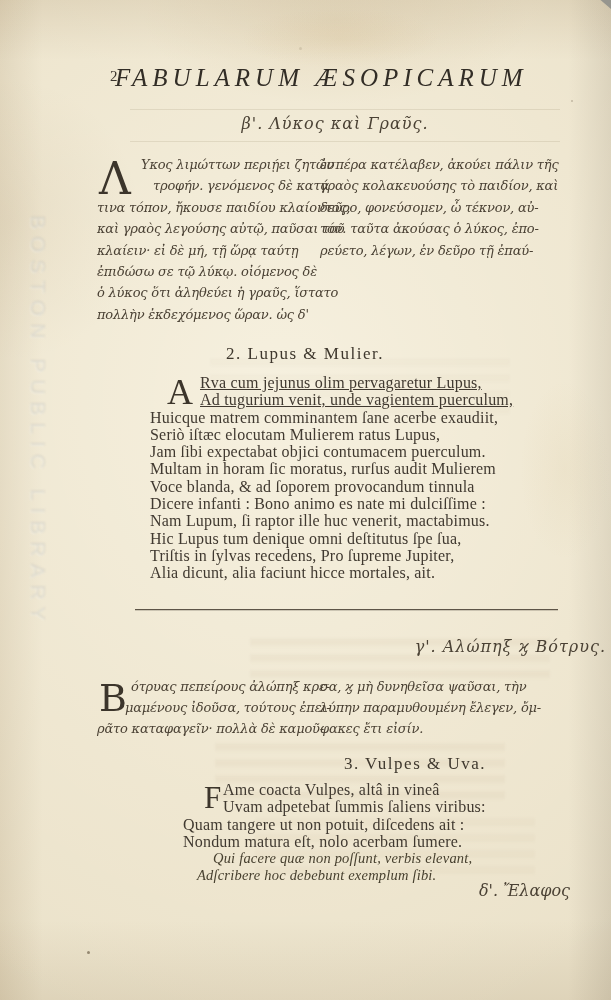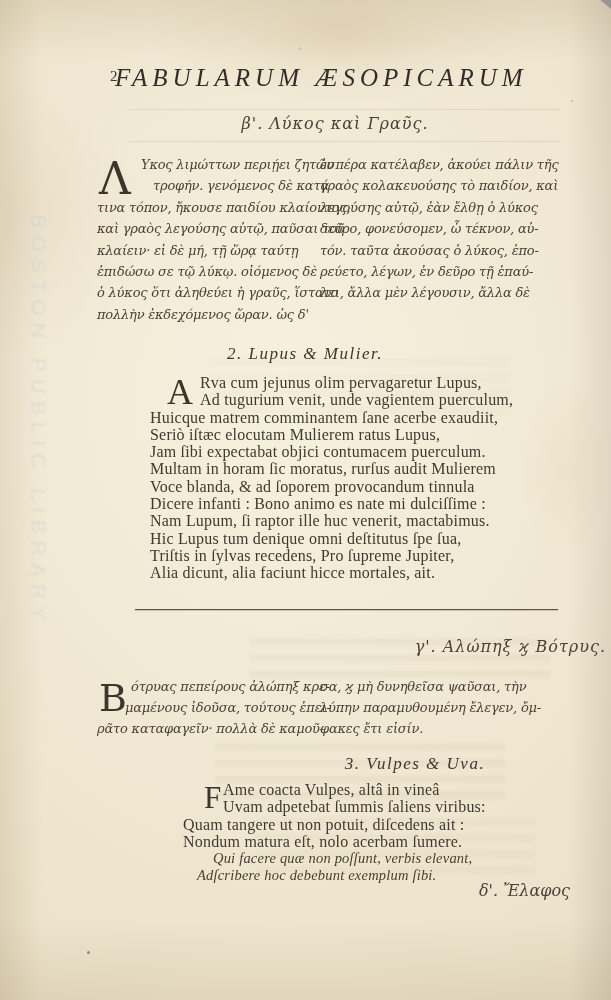--- a/index.html
+++ b/index.html
@@ -33,24 +33,24 @@
   #g1L .ln:nth-child(1){padding-left:44px;}
   #g1L .ln:nth-child(2){padding-left:56px;}
   #g2L .ln:nth-child(1){padding-left:34px;}
   #g2L .ln:nth-child(2){padding-left:28px;}
   .dropcap{font-family:"DejaVu Serif",serif;font-style:normal;color:#3c352b;line-height:1;}
   #dc-g1{left:99px;top:157px;font-size:44px;}
   #dc-g2{left:99px;top:679px;font-size:38px;}
   #dc-f2{left:167px;top:374px;font-size:36px;font-family:"Liberation Serif",serif;}
   #dc-f3{left:204px;top:782px;font-size:31px;font-family:"Liberation Serif",serif;}
   
-  .ltitle{font-style:italic;font-size:17px;letter-spacing:1.5px;color:#3e372d;}
+  .ltitle{font-size:17px;letter-spacing:1.5px;color:#3e372d;}
   .latin .ln{white-space:nowrap;font-size:16px;letter-spacing:0.2px;color:#403930;}
   #f2Lines{left:150px;top:374px;line-height:17.3px;}
-  #f2Lines .ln:nth-child(-n+2){padding-left:50px;}
+  #f2Lines .ln:nth-child(-n+2){padding-left:50px;text-decoration:underline;}
   #f3Lines{left:183px;top:781px;line-height:17.4px;}
   #f3Lines .ln:nth-child(-n+2){padding-left:40px;}
   #f3Moral{left:169px;top:850px;line-height:16.5px;}
   #f3Moral .ln{font-style:italic;font-size:14.5px;color:#47402f;}
   #f3Moral .ln:nth-child(1){padding-left:44px;}
   #f3Moral .ln:nth-child(2){padding-left:28px;}
   
   .rule{left:135px;top:609px;width:423px;height:1px;background:#5d5447;
     box-shadow:0 1px 0 rgba(93,84,71,0.25);}
   
@@ -116,25 +116,23 @@
       <div class="ln">τινα τόπον, ἤκουσε παιδίου κλαίοντος,</div>
       <div class="ln">καὶ γραὸς λεγούσης αὐτῷ, παῦσαι τοῦ</div>
       <div class="ln">κλαίειν· εἰ δὲ μή, τῇ ὥρᾳ ταύτῃ</div>
       <div class="ln">ἐπιδώσω σε τῷ λύκῳ. οἰόμενος δὲ</div>
       <div class="ln">ὁ λύκος ὅτι ἀληθεύει ἡ γραῦς, ἵστατο</div>
       <div class="ln">πολλὴν ἐκδεχόμενος ὥραν. ὡς δ'</div>
     </div>
   <div class="abs greek g-col" id="g1R">
       <div class="ln">ἑσπέρα κατέλαβεν, ἀκούει πάλιν τῆς</div>
       <div class="ln">γραὸς κολακευούσης τὸ παιδίον, καὶ</div>
-      <div class="ln">λεγούσης αὐτῷ, ἐὰν ἔλθῃ ὁ λύκος</div>
       <div class="ln">δεῦρο, φονεύσομεν, ὦ τέκνον, αὐ-</div>
       <div class="ln">τόν. ταῦτα ἀκούσας ὁ λύκος, ἐπο-</div>
       <div class="ln">ρεύετο, λέγων, ἐν δεῦρο τῇ ἐπαύ-</div>
-      <div class="ln">λει, ἄλλα μὲν λέγουσιν, ἄλλα δὲ</div>
     </div>
 
   <div class="abs ltitle" style="left:75px;top:344px;width:460px;text-align:center;">2. Lupus &amp; Mulier.</div>
   <div class="abs dropcap" id="dc-f2">A</div>
   <div class="abs latin" id="f2Lines">
       <div class="ln">Rva cum jejunus olim pervagaretur Lupus,</div>
       <div class="ln">Ad tugurium venit, unde vagientem puerculum,</div>
       <div class="ln">Huicque matrem comminantem ſane acerbe exaudiit,</div>
       <div class="ln">Seriò iſtæc elocutam Mulierem ratus Lupus,</div>
       <div class="ln">Jam ſibi expectabat objici contumacem puerculum.</div>

